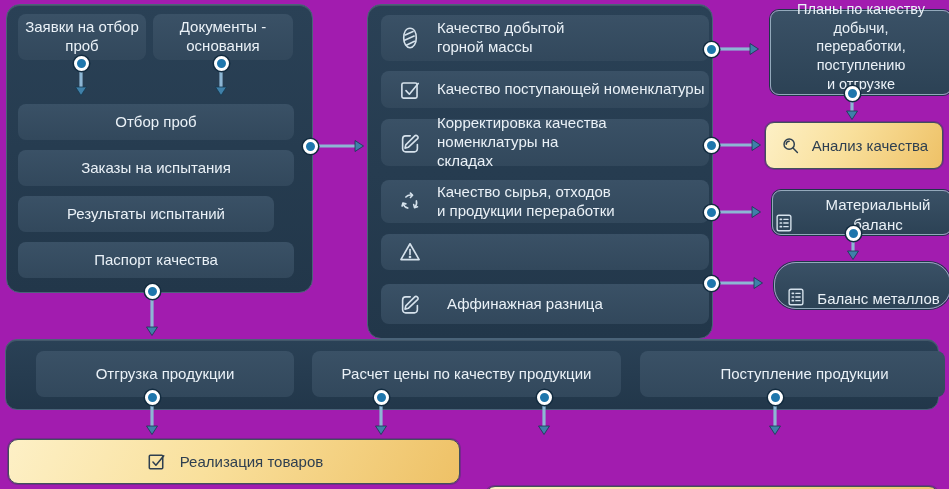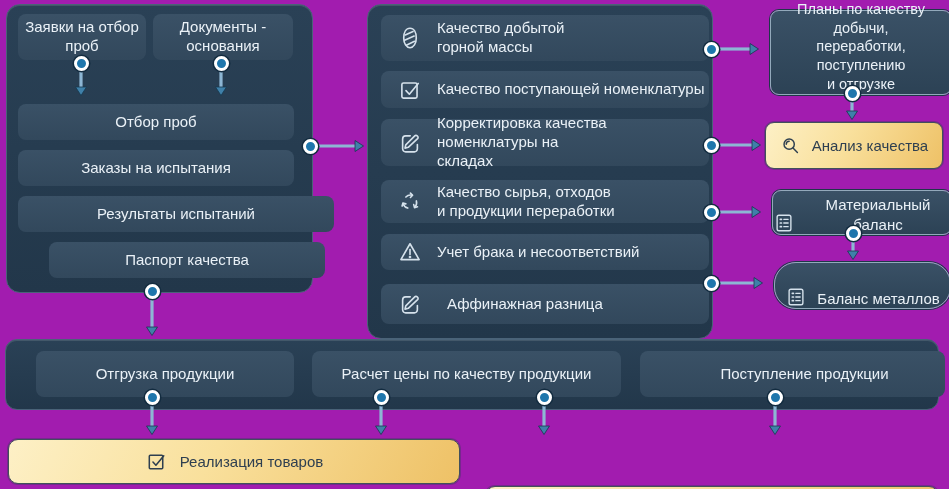--- a/index.html
+++ b/index.html
@@ -68,24 +68,24 @@
     <div class="node" style="left:146px;top:9px;width:140px;height:46px;">
       <span class="lbl">Документы -
 основания</span>
     </div>
     <div class="node" style="left:11px;top:99px;width:276px;height:36px;">
       <span class="lbl">Отбор проб</span>
     </div>
     <div class="node" style="left:11px;top:145px;width:276px;height:36px;">
       <span class="lbl">Заказы на испытания</span>
     </div>
-    <div class="node" style="left:11px;top:191px;width:316px;height:36px;">
+    <div class="node" style="left:11px;top:191px;width:256px;height:36px;">
       <span class="lbl">Результаты испытаний</span>
     </div>
-    <div class="node" style="left:11px;top:237px;width:276px;height:36px;margin-left:31px;">
+    <div class="node" style="left:11px;top:237px;width:276px;height:36px;">
       <span class="lbl">Паспорт качества</span>
     </div>
   </div>
 
   <div class="panel" style="left:367px;top:4px;width:344px;height:333px;">
     <div class="node left-align" style="left:13px;top:10px;width:312px;height:46px;">
       <span class="icon">
         <svg width="26" height="26" viewBox="0 0 24 24" fill="none" class="stroke-light" stroke-width="1.5" stroke-linecap="round" stroke-linejoin="round">
           <path d="M12 3c3.6 0 5.8 3.8 5.8 9 0 5-2.6 9-5.8 9S6.2 17 6.2 12c0-5.2 2.2-9 5.8-9Z"></path>
           <path d="M7.6 9.2 14.8 6M7 14l8.8-3.8M8.6 18.6l7.6-3.6"></path>
@@ -134,21 +134,20 @@
 и продукции переработки</span>
     </div>
     <div class="node left-align" style="left:13px;top:229px;width:312px;height:36px;">
       <span class="icon">
         <svg width="26" height="26" viewBox="0 0 24 24" fill="none" class="stroke-light" stroke-width="1.5" stroke-linecap="round" stroke-linejoin="round">
           <path d="M12 4.4 20.4 19H3.6Z"></path>
           <path d="M12 9.8v4.4"></path>
           <circle cx="12" cy="16.6" r="0.5" fill="#d6e2ec"></circle>
         </svg>
       </span>
-      <span class="lbl">Учет брака и несоответствий</span>
     </div>
     <div class="node left-align" style="left:13px;top:279px;width:312px;height:40px;gap:24px;">
       <span class="icon">
         <svg width="26" height="26" viewBox="0 0 24 24" fill="none" class="stroke-light" stroke-width="1.5" stroke-linecap="round" stroke-linejoin="round">
           <path d="M18.8 13.4v4a2.8 2.8 0 0 1-2.8 2.8H8a2.8 2.8 0 0 1-2.8-2.8V8.2A2.8 2.8 0 0 1 8 5.4h4.2"></path>
           <path d="M10.4 16l-3 .7.7-3 8.3-8.3a1.55 1.55 0 0 1 2.2 0l.4.4a1.55 1.55 0 0 1 0 2.2Z"></path>
         </svg>
       </span>
       <span class="lbl">Аффинажная разница</span>
     </div>

